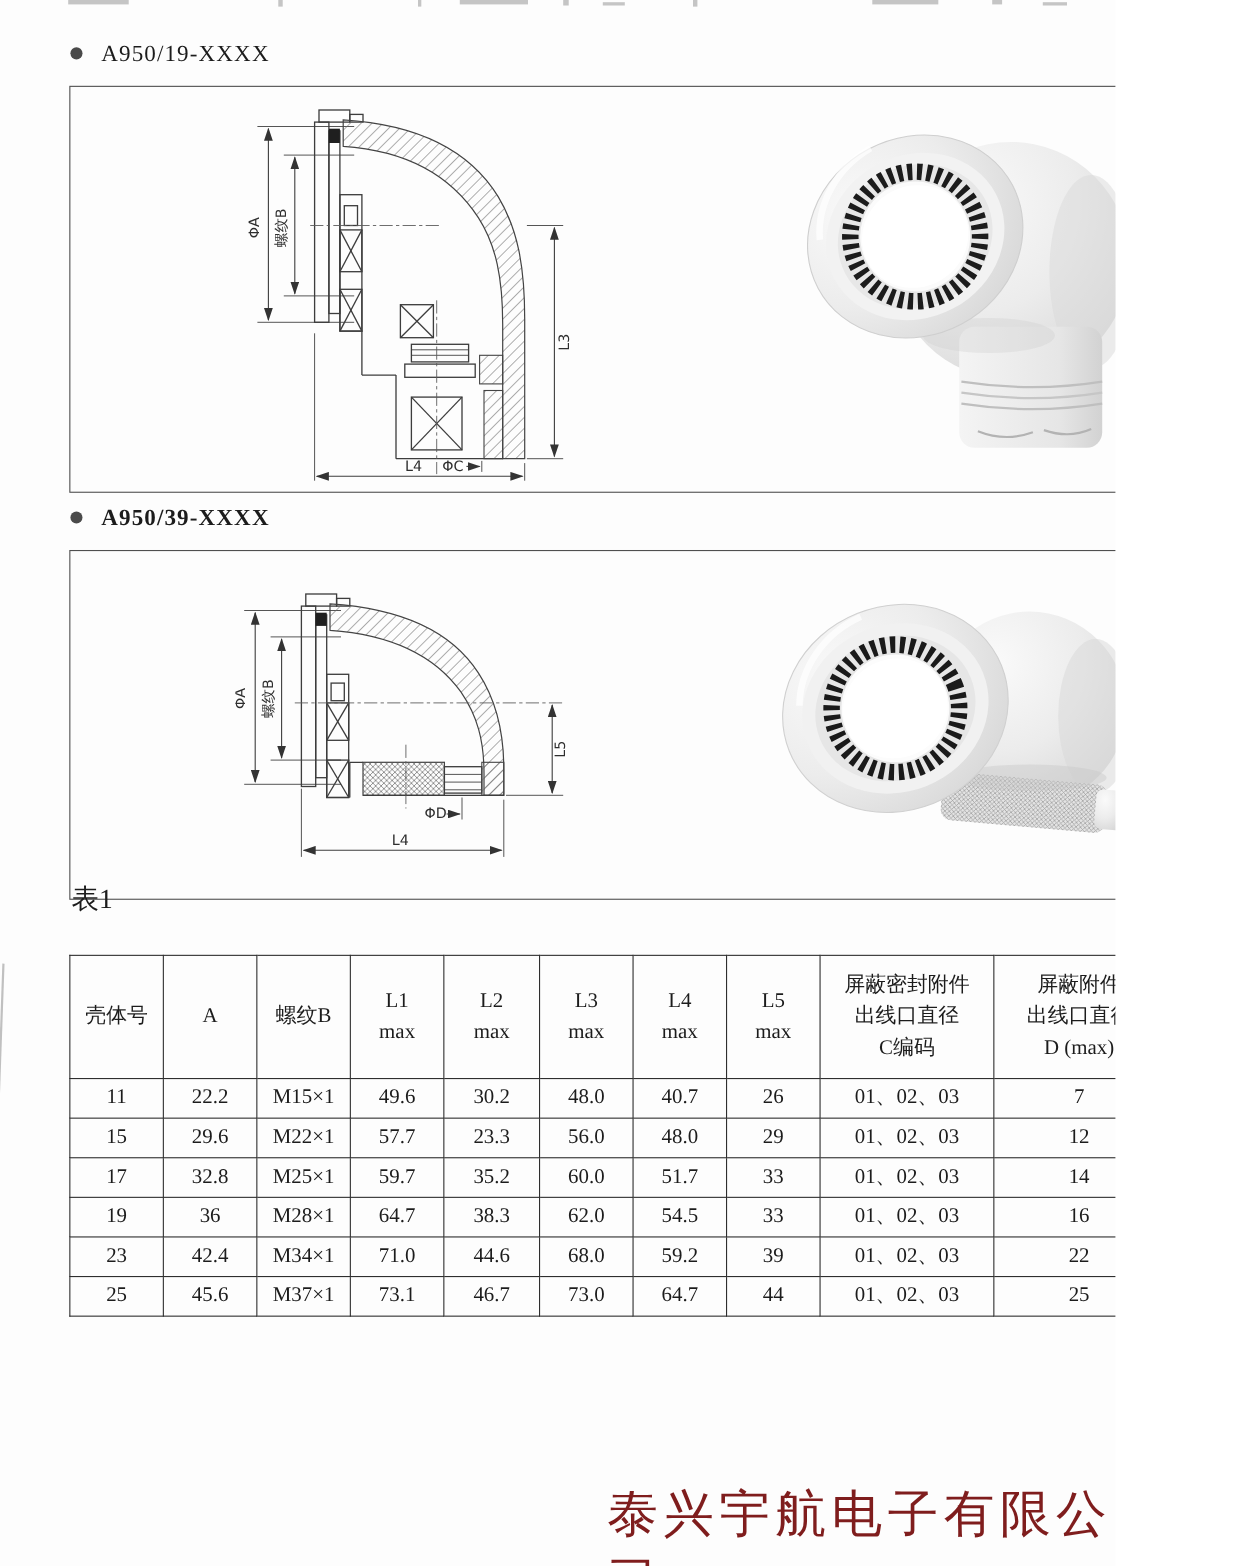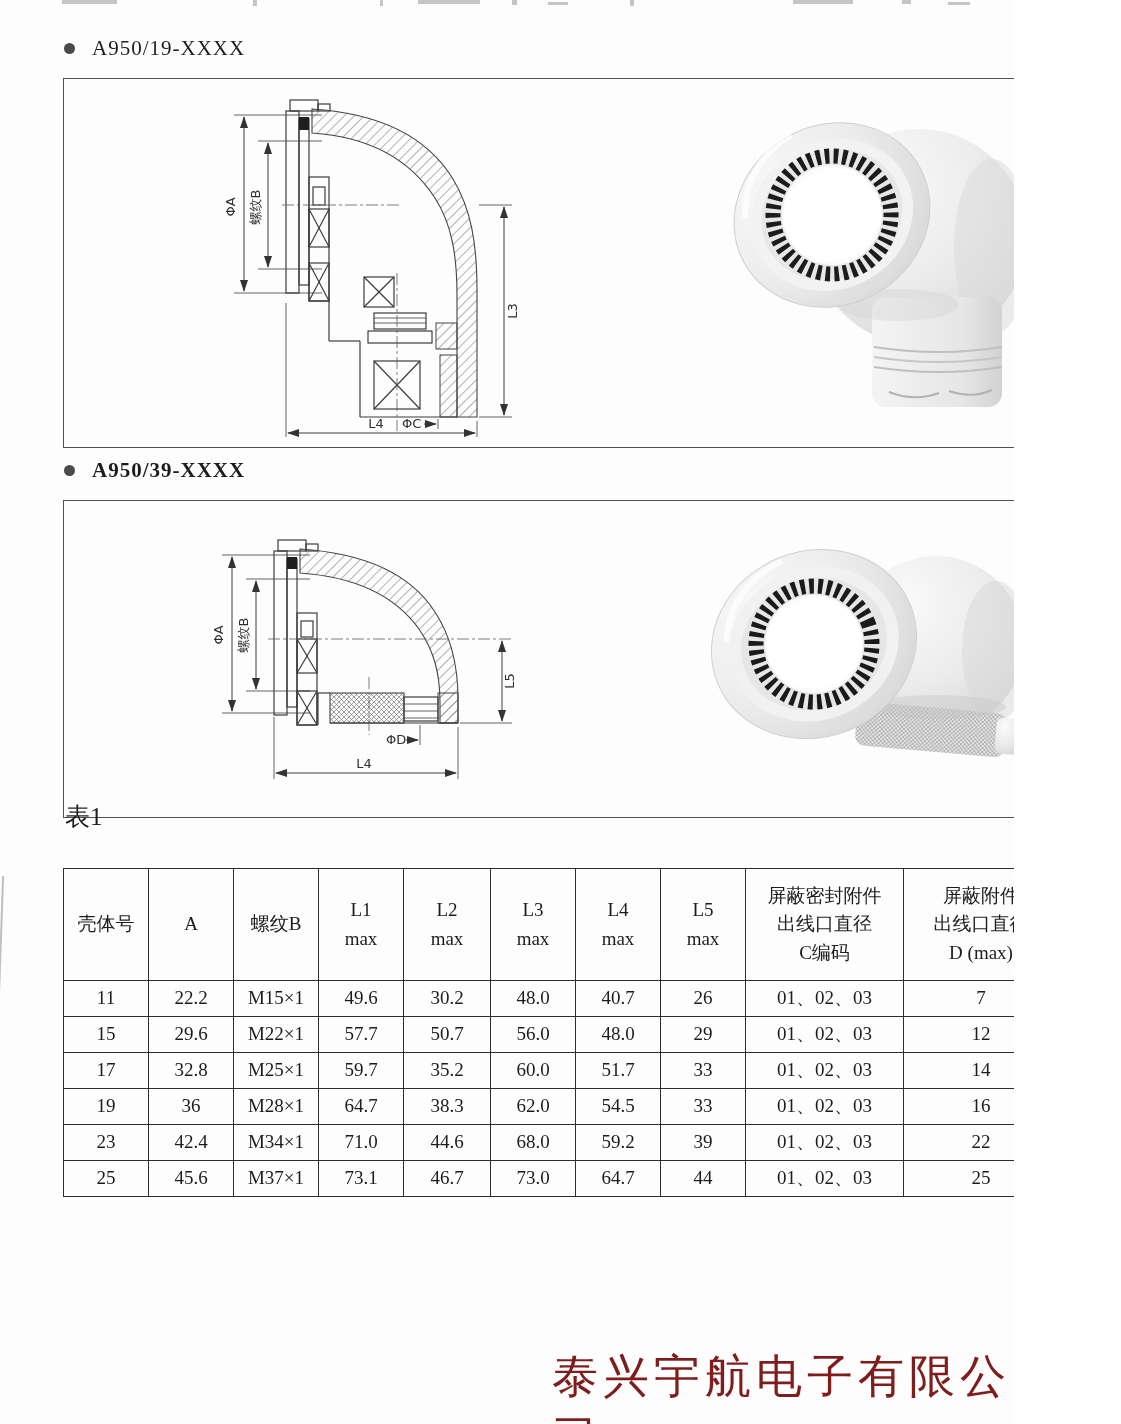--- a/index.html
+++ b/index.html
@@ -330,21 +330,21 @@
           <td>40.7</td>
           <td>26</td>
           <td>01、02、03</td>
           <td>7</td>
         </tr>
         <tr>
           <td>15</td>
           <td>29.6</td>
           <td>M22×1</td>
           <td>57.7</td>
-          <td>50.7</td>
+          <td>23.3</td>
           <td>56.0</td>
           <td>48.0</td>
           <td>29</td>
           <td>01、02、03</td>
           <td>12</td>
         </tr>
         <tr>
           <td>17</td>
           <td>32.8</td>
           <td>M25×1</td>

